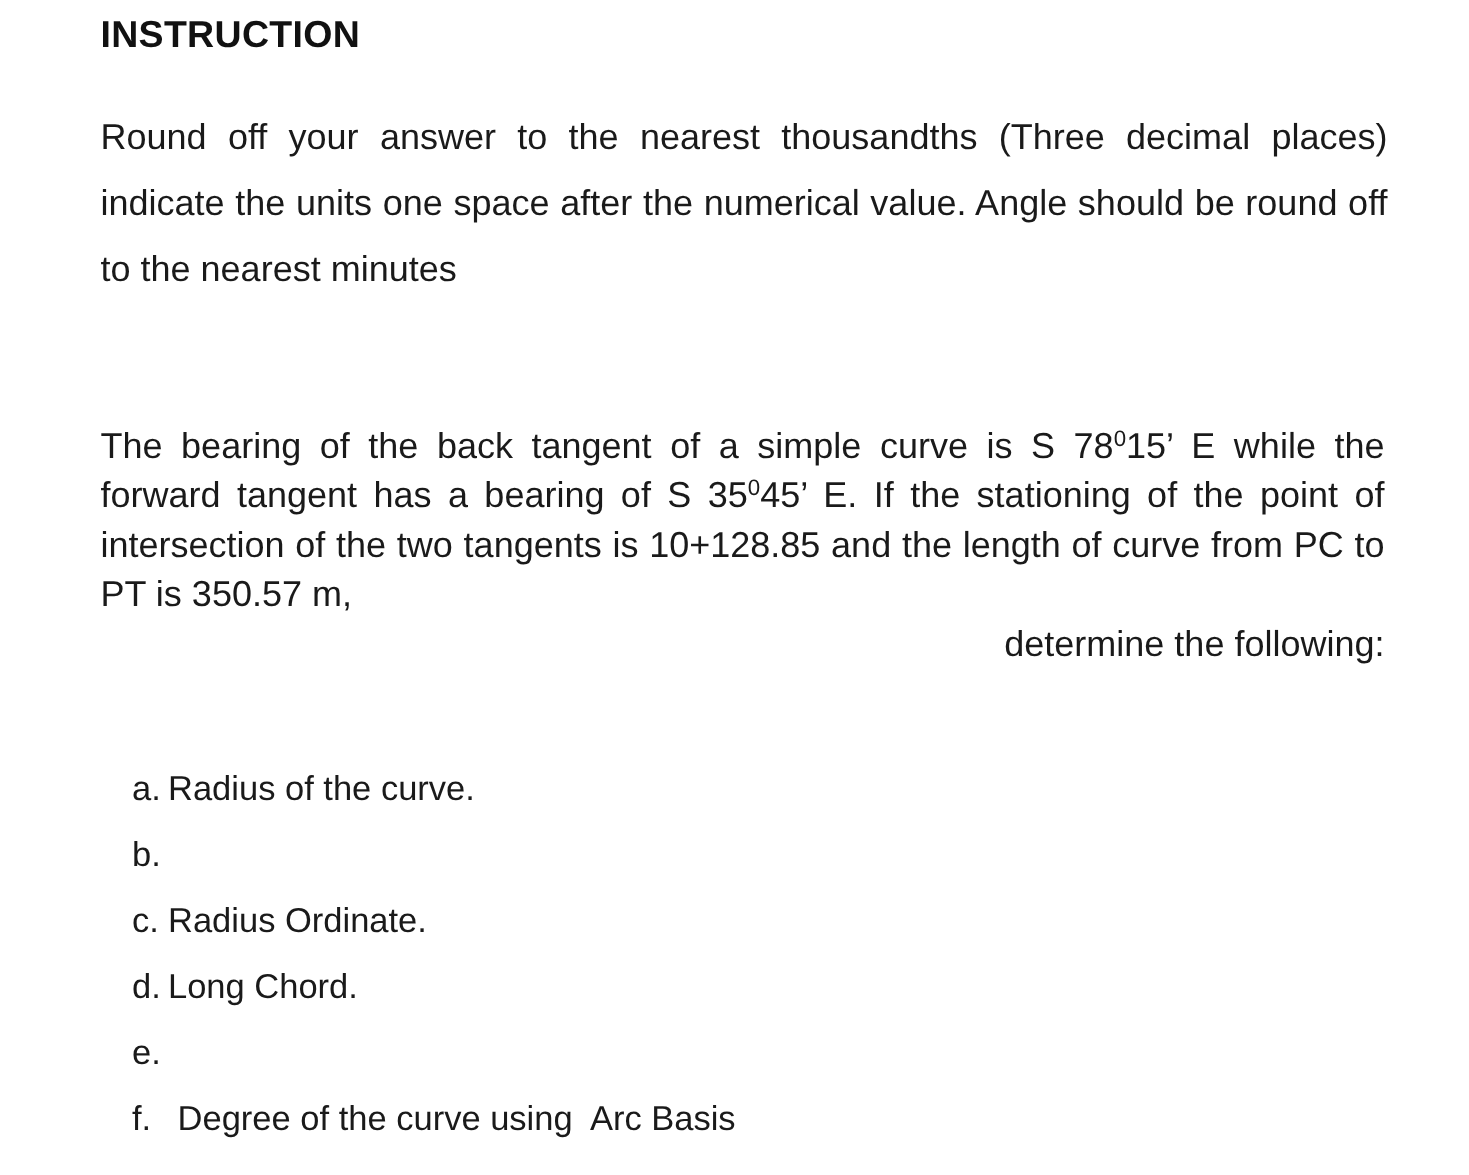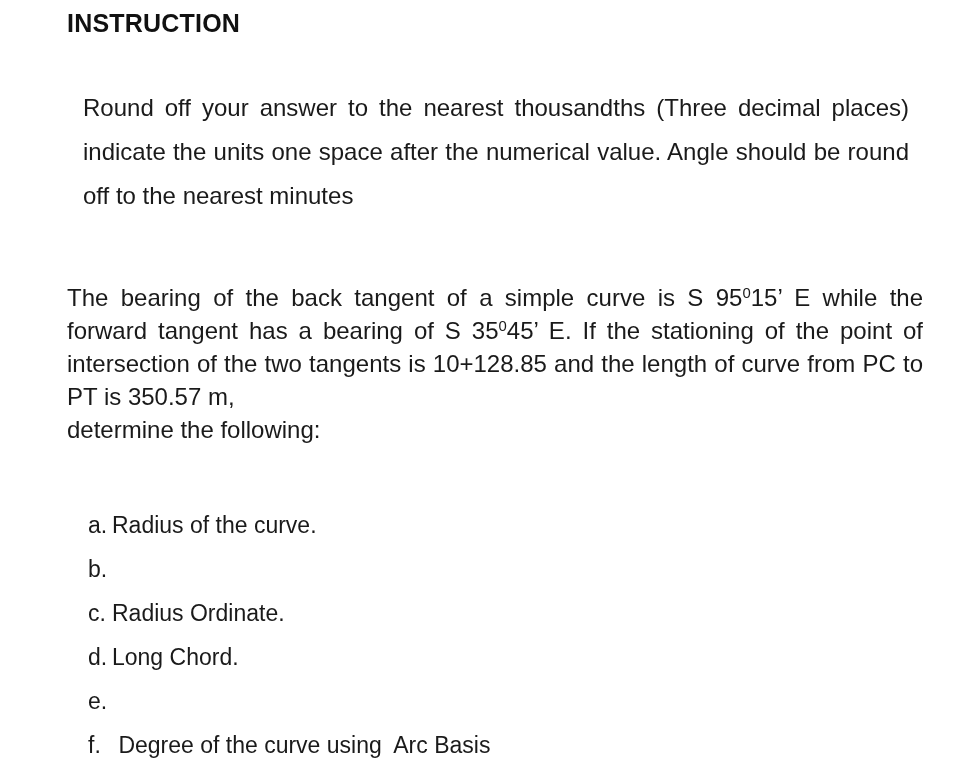--- a/index.html
+++ b/index.html
@@ -44,21 +44,21 @@
     left: 67px;
     top: 70px;
     width: 858px;
     font-size: 24px;
     line-height: 44px;
     text-align: justify;
     text-justify: inter-word;
     color: #1a1a1a;
   }
   .instruction-block > p {
-    margin: 16px;
+    margin: 0;
   }
 
   
   .problem-label {
     position: absolute;
     left: 67px;
     top: 222px;
     font-size: 24px;
     font-weight: bold;
     color: #111111;
@@ -74,21 +74,21 @@
     font-size: 24px;
     line-height: 33px;
     text-align: justify;
     text-justify: inter-word;
     color: #1a1a1a;
   }
   .problem-body > p {
     margin: 0;
   }
   .problem-body .last-line {
-    text-align: left;
+    text-align: right;
   }
 
   sup.deg {
     font-size: 0.62em;
     vertical-align: 0.52em;
     line-height: 0;
   }
 
   
   .question-list {
@@ -125,21 +125,21 @@
 <div class="page">
 
   <div class="doc-heading">INSTRUCTION</div>
 
   <div class="instruction-block">
     <p>Round off your answer to the nearest thousandths (Three decimal places) indicate the units one space after the numerical value. Angle should be round off to the nearest minutes</p>
   </div>
 
 
   <div class="problem-body">
-    <p><span>The bearing of the back tangent of a simple curve is  S 95</span><sup class="deg">0</sup><span>15’ E while the forward tangent has a bearing of S 35</span><sup class="deg">0</sup><span>45’ E. If the stationing of the point of intersection of the two tangents is 10+128.85 and the length of curve from PC to PT is 350.57 m,</span></p>
+    <p><span>The bearing of the back tangent of a simple curve is  S 78</span><sup class="deg">0</sup><span>15’ E while the forward tangent has a bearing of S 35</span><sup class="deg">0</sup><span>45’ E. If the stationing of the point of intersection of the two tangents is 10+128.85 and the length of curve from PC to PT is 350.57 m,</span></p>
     <p class="last-line">determine the following:</p>
   </div>
 
   <ul class="question-list" id="question-list">
   <li><span class="marker">a.</span><span class="item-text">Radius of the curve.</span></li>
       <li><span class="marker">b.</span></li>
       <li><span class="marker">c.</span><span class="item-text">Radius Ordinate.</span></li>
       <li><span class="marker">d.</span><span class="item-text">Long Chord.</span></li>
       <li><span class="marker">e.</span></li>
       <li><span class="marker">f.</span><span class="item-text"> Degree of the curve using  Arc Basis</span></li>

